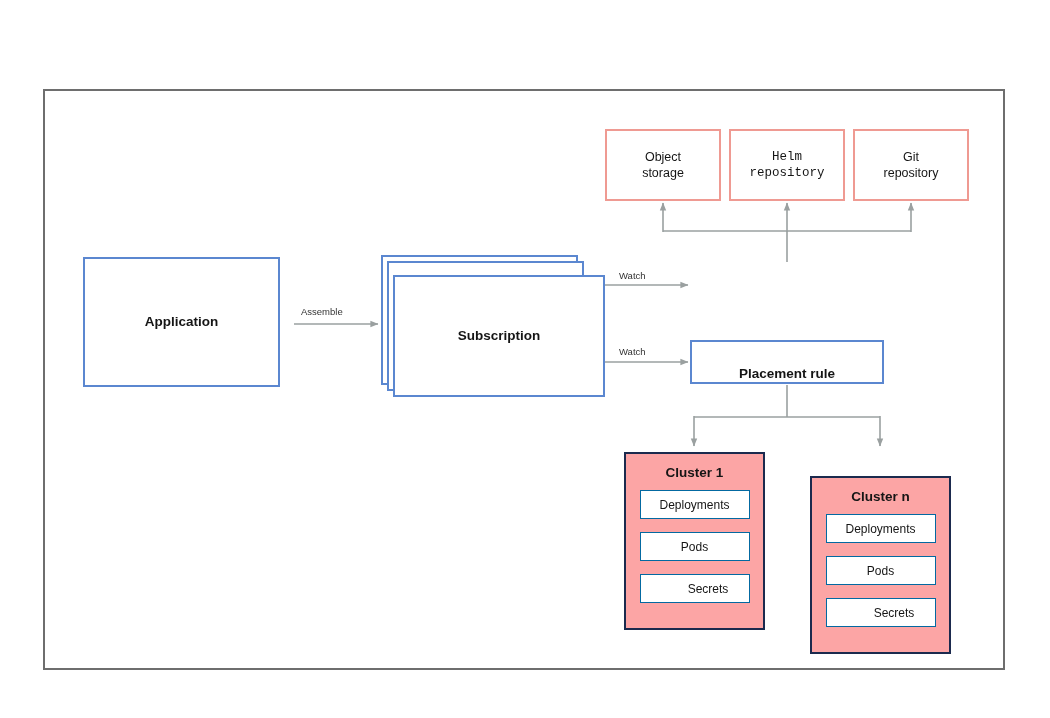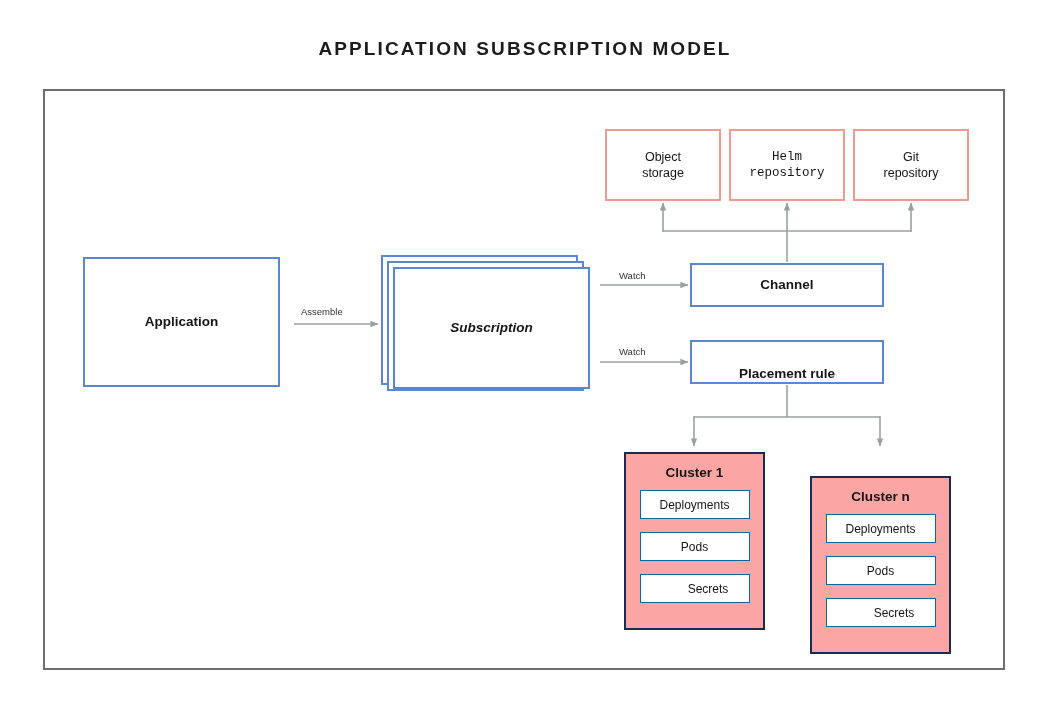--- a/index.html
+++ b/index.html
@@ -124,21 +124,20 @@
     height: 718px;
     pointer-events: none;
     overflow: visible;
   }
 </style>
 </head>
 <body>
 
 <div id="canvas">
 
-  <div id="diagram-title">APPLICATION SUBSCRIPTION MODEL</div>
 
   <div id="diagram-frame"></div>
 
   <svg class="wires">
     <defs>
       <marker id="arrowR" markerWidth="9" markerHeight="9" refX="7.6" refY="4" orient="auto" markerUnits="userSpaceOnUse">
         <path d="M0,0.8 L8,4 L0,7.2 Z" fill="#9aa0a0"></path>
       </marker>
       <marker id="arrowU" markerWidth="9" markerHeight="9" refX="7.6" refY="4" orient="auto" markerUnits="userSpaceOnUse">
         <path d="M0,0.8 L8,4 L0,7.2 Z" fill="#9aa0a0"></path>
@@ -201,28 +200,25 @@
     </div>
   </div>
 
   <div class="node node-blue" style="left:83px; top:257px; width:197px; height:130px;">
     <span>Application</span>
   </div>
 
   <div>
     <div class="stack-layer" style="left:381px; top:255px; width:197px; height:130px;"></div>
     <div class="stack-layer" style="left:387px; top:261px; width:197px; height:130px;"></div>
-    <div class="node node-blue" style="left:393px; top:267px; width:197px; height:122px;font-style:italic;">
+    <div class="node node-blue" style="left:393px; top:275px; width:212px; height:122px;">
       <span>Subscription</span>
     </div>
   </div>
 
-  <div class="node node-blue" style="left:690px; top:263px; width:194px; height:44px;">
-    <span>Channel</span>
-  </div>
 
   <div class="node node-blue" style="left:690px; top:340px; width:194px; height:44px;align-items:flex-end;">
     <span>Placement rule</span>
   </div>
 
   <div class="cluster" style="left:624px; top:452px; width:141px; height:178px;">
     <div class="cluster-title">Cluster 1</div>
     <div class="cluster-item">Deployments</div>
     <div class="cluster-item">Pods</div>
     <div class="cluster-item">Secrets</div>

